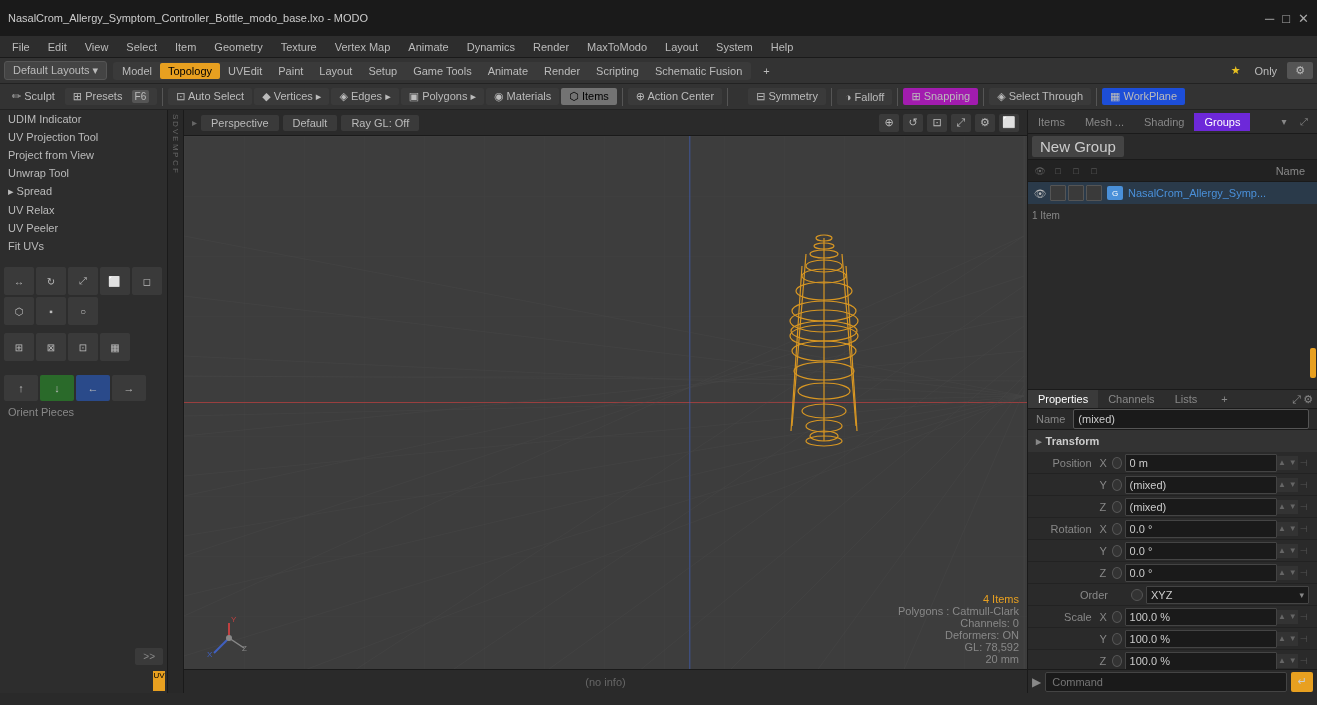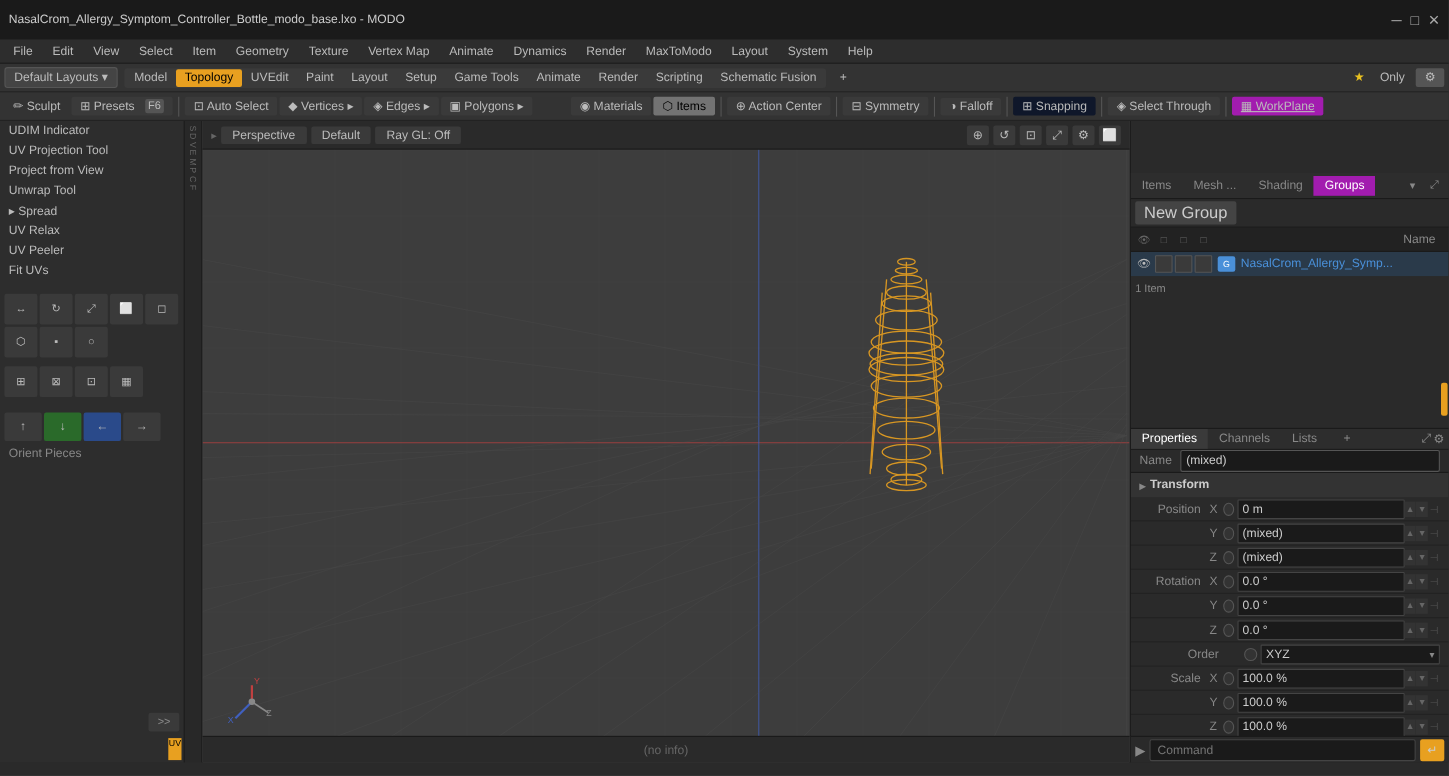--- a/index.html
+++ b/index.html
@@ -68,23 +68,23 @@
     #vp-overlay .info-line { color: #888; }
 
     
     #vp-compass { position: absolute; bottom: 30px; left: 20px; width: 50px; height: 50px; }
 
     
     #right-panel { width: 290px; background: #2a2a2a; border-left: 1px solid #1a1a1a; display: flex; flex-direction: column; }
     
     
     #rp-top { height: 280px; border-bottom: 1px solid #1a1a1a; display: flex; flex-direction: column; }
-    #rp-tabs { height: 24px; background: #2d2d2d; display: flex; align-items: center; border-bottom: 1px solid #1a1a1a; margin-top: 47px; }
+    #rp-tabs { height: 24px; background: #2d2d2d; display: flex; align-items: center; border-bottom: 1px solid #1a1a1a; }
     #rp-tabs .rp-tab { padding: 3px 10px; font-size: 11px; color: #888; cursor: pointer; }
-    #rp-tabs .rp-tab.active { color: #fff; background: #a21caf; }
+    #rp-tabs .rp-tab.active { color: #fff; background: #6d28d9; }
     #rp-tabs .rp-tab-icons { margin-left: auto; display: flex; gap: 2px; padding-right: 4px; }
     #rp-tabs .rp-icon { width: 18px; height: 18px; display: flex; align-items: center; justify-content: center; cursor: pointer; color: #888; font-size: 10px; }
     
     #rp-toolbar { height: 26px; background: #2a2a2a; display: flex; align-items: center; padding: 0 4px; border-bottom: 1px solid #1a1a1a; }
     #rp-toolbar .new-group-btn { background: #444; padding: 2px 8px; border-radius: 2px; font-size: 15px; color: #ccc; cursor: pointer; }
     
     #rp-list-header { height: 22px; background: #222; display: flex; align-items: center; padding: 0 4px; border-bottom: 1px solid #1a1a1a; }
     #rp-list-header .col-icons { display: flex; gap: 2px; }
     #rp-list-header .col-icon { width: 16px; height: 16px; display: flex; align-items: center; justify-content: center; color: #666; font-size: 9px; }
     #rp-list-header .col-name { margin-left: auto; padding-right: 8px; font-size: 11px; color: #888; }
@@ -181,34 +181,34 @@
 </div>
 
 <div id="toolbar2">
   <span class="tool-btn">✏ Sculpt</span>
   <span class="tool-btn" style="background:#3a3a3a;">⊞ Presets &nbsp;<span style="background:#555;padding:1px 3px;border-radius:2px;font-size:10px;">F6</span></span>
   <div class="divider-v"></div>
   <span class="tool-btn" style="background:#3a3a3a;">⊡ Auto Select</span>
   <span class="tool-btn" style="background:#3a3a3a;">◆ Vertices ▸</span>
   <span class="tool-btn" style="background:#3a3a3a;">◈ Edges ▸</span>
   <span class="tool-btn" style="background:#3a3a3a;">▣ Polygons ▸</span>
-  <span class="tool-btn" style="background:#3a3a3a;margin-left:33px;">◉ Materials</span>
+  <span class="tool-btn" style="background:#3a3a3a;">◉ Materials</span>
   <span class="tool-btn active">⬡ Items</span>
   <div class="divider-v"></div>
   <span class="tool-btn" style="background:#3a3a3a;">⊕ Action Center</span>
   <div class="divider-v"></div>
-  <span class="tool-btn" style="background:#3a3a3a;">⊟ Symmetry</span>
+  <span class="tool-btn" style="background:#3a3a3a;margin-left:15px;">⊟ Symmetry</span>
   <div class="divider-v"></div>
   <span class="tool-btn" style="background:#3a3a3a;">◑ Falloff</span>
   <div class="divider-v"></div>
-  <span class="tool-btn" style="background:#0f172a;">⊞ Snapping</span>
+  <span class="tool-btn" style="background:#a21caf;">⊞ Snapping</span>
   <div class="divider-v"></div>
   <span class="tool-btn" style="background:#3a3a3a;">◈ Select Through</span>
   <div class="divider-v"></div>
-  <span class="tool-btn" style="background:#a21caf;text-decoration:underline;">▦ WorkPlane</span>
+  <span class="tool-btn" style="background:#1d4ed8;">▦ WorkPlane</span>
 </div>
 
 <div id="main">
 
   <div id="left-sidebar">
     <div class="tool-item">UDIM Indicator</div>
     <div class="tool-item">UV Projection Tool</div>
     <div class="tool-item">Project from View</div>
     <div class="tool-item">Unwrap Tool</div>
     <div class="tool-item">▸ Spread</div>
@@ -351,20 +351,28 @@
           <line x1="102" y1="50" x2="113" y2="215"></line>
 
           <ellipse cx="80" cy="105" rx="34" ry="11"></ellipse>
           <ellipse cx="80" cy="120" rx="34" ry="11"></ellipse>
 
           <ellipse cx="80" cy="225" rx="18" ry="5"></ellipse>
         </g>
       </svg>
     </div>
 
+    <div id="vp-overlay">
+      <div class="items-count">4 Items</div>
+      <div class="info-line">Polygons : Catmull-Clark</div>
+      <div class="info-line">Channels: 0</div>
+      <div class="info-line">Deformers: ON</div>
+      <div class="info-line">GL: 78,592</div>
+      <div class="info-line">20 mm</div>
+    </div>
 
     <div id="vp-compass">
       <svg width="50" height="50">
         <line x1="10" y1="40" x2="25" y2="25" stroke="#4060c0" stroke-width="2"></line>
         <line x1="25" y1="25" x2="40" y2="35" stroke="#888" stroke-width="1.5"></line>
         <line x1="25" y1="25" x2="25" y2="10" stroke="#c04040" stroke-width="2"></line>
         <circle cx="25" cy="25" r="3" fill="#888"></circle>
         <text x="3" y="44" font-size="8" fill="#4060c0">X</text>
         <text x="27" y="9" font-size="8" fill="#c04040">Y</text>
         <text x="38" y="38" font-size="8" fill="#888">Z</text>

